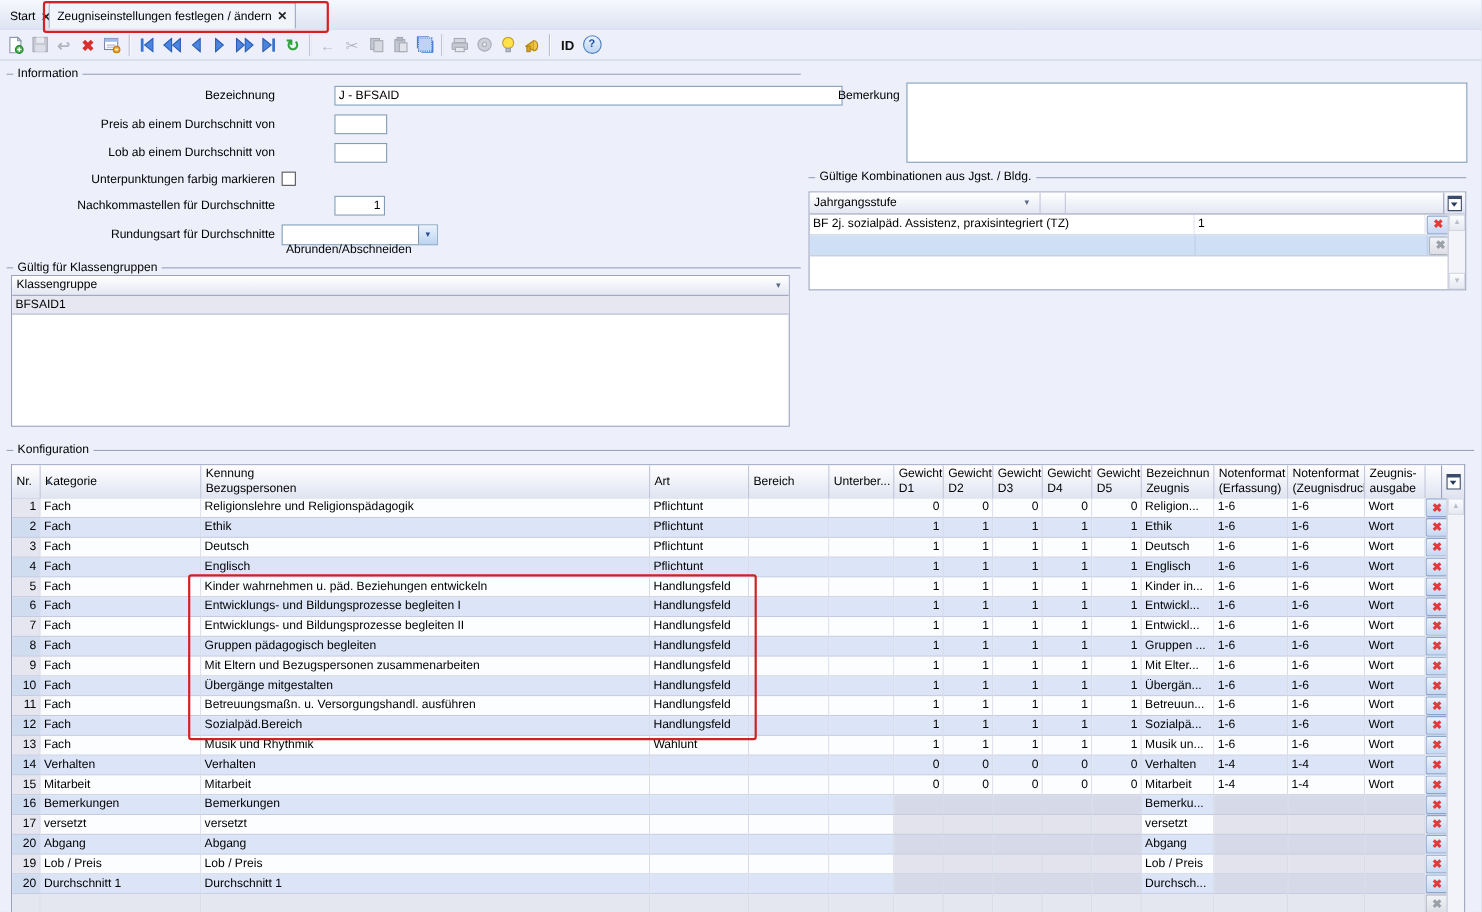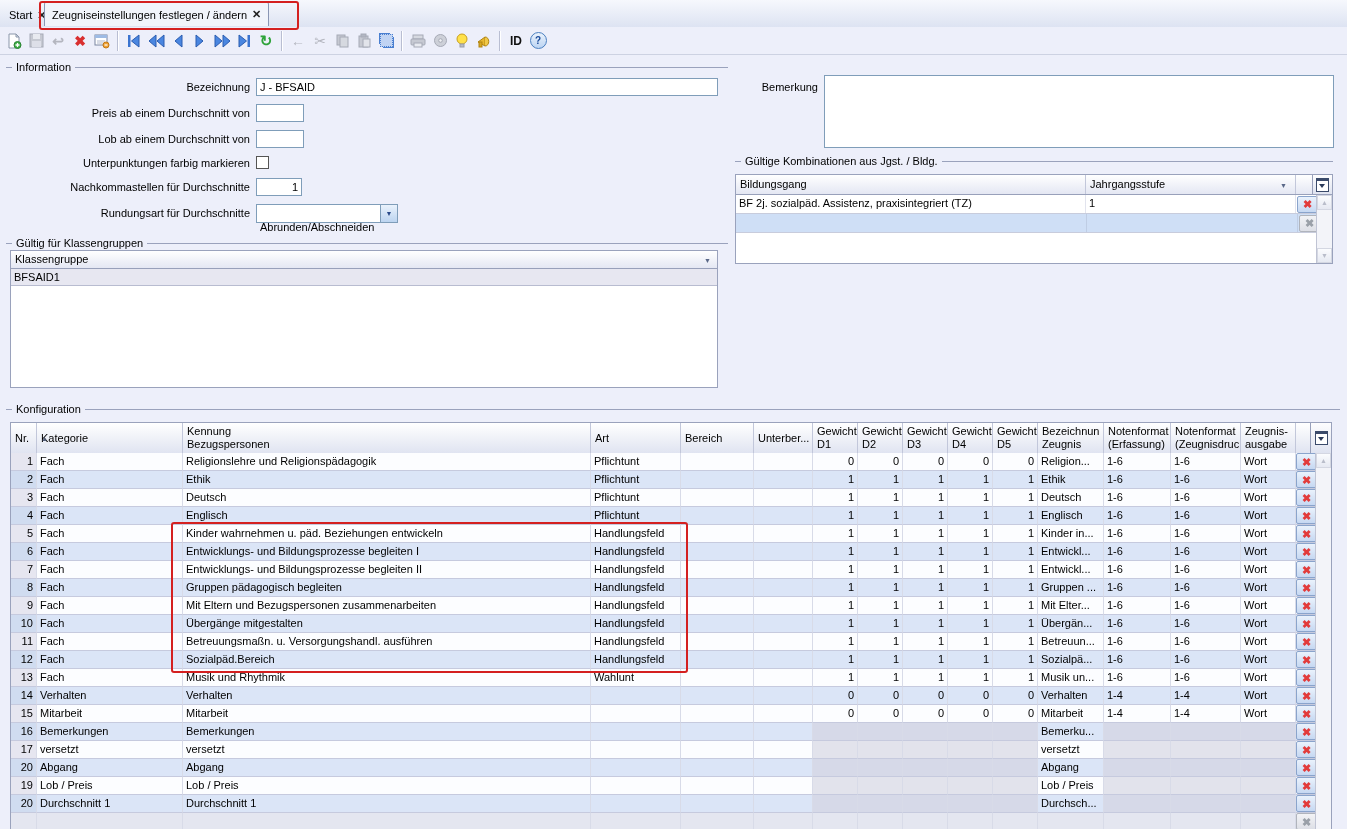--- a/index.html
+++ b/index.html
@@ -34,21 +34,21 @@
   .sel-box{width:11px;height:11px;border:1px dotted #4a7fd0;background:rgba(110,160,230,.35);
            box-shadow:-2px -2px 0 -1px #4a7fd0, 2px 2px 0 -1px #4a7fd0;}
 
   
   .cap-line{position:absolute;height:1px;background:#9aa2bc;}
   .cap-label{position:absolute;background:#edeffa;padding:0 4px;font-size:11px;z-index:2;}
 
   
   .flabel{position:absolute;width:250px;text-align:right;}
   .tinput{position:absolute;border:1px solid #7f9db9;background:#fff;font:inherit;padding:1px 3px;
-          box-sizing:border-box;height:18px;}
+          box-sizing:border-box;height:18px;margin-left:48px;}
   .checkbox{position:absolute;width:13px;height:13px;border:1px solid #555;background:#fff;box-sizing:border-box;}
   .combo{position:absolute;height:19px;border:1px solid #7f9db9;background:#fff;display:flex;box-sizing:border-box;}
   .combo .cval{flex:1;padding:16px 3px;white-space:nowrap;overflow:hidden;}
   .combo .cbtn{width:16px;background:linear-gradient(#eaf2fc,#bcd4f0);border-left:1px solid #7f9db9;
                display:flex;align-items:center;justify-content:center;font-size:7px;color:#2a4a8a;}
   textarea.bemk{position:absolute;border:1px solid #7f9db9;background:#fff;resize:none;font:inherit;
           box-sizing:border-box;}
 
   
   .list{position:absolute;background:#fff;border:1px solid #9aa2bc;box-sizing:border-box;overflow:hidden;}
@@ -258,21 +258,20 @@
   </div>
 
   <span class="flabel" style="left:568px;top:81px;">Bemerkung</span>
   <textarea class="bemk" style="left: 824px; top: 75px; width: 510px; height: 73px;"></textarea>
 
   <div class="cap-line" style="left:735px;top:161px;width:598px;"></div>
   <span class="cap-label" style="left:741px;top:155px;">Gültige Kombinationen aus Jgst. / Bldg.</span>
 
   <div class="list" style="left:735px;top:174px;width:598px;height:90px;">
     <div class="lhead" style="height:20px;">
-      <div class="hcell" style="width:350px;">Bildungsgang</div>
       <div class="hcell" style="width:210px;position:relative;">
         <span>Jahrgangsstufe</span>
         <span class="filter-arrow" style="right:8px;">▼</span>
       </div>
       <div class="hcell" style="width:23px;"></div>
       <div class="custom-btn">
           <span class="cb-ic"></span>
         </div>
     </div>
     <div style="display:flex;height:18px;border-bottom:1px solid #c8ccdc;">

